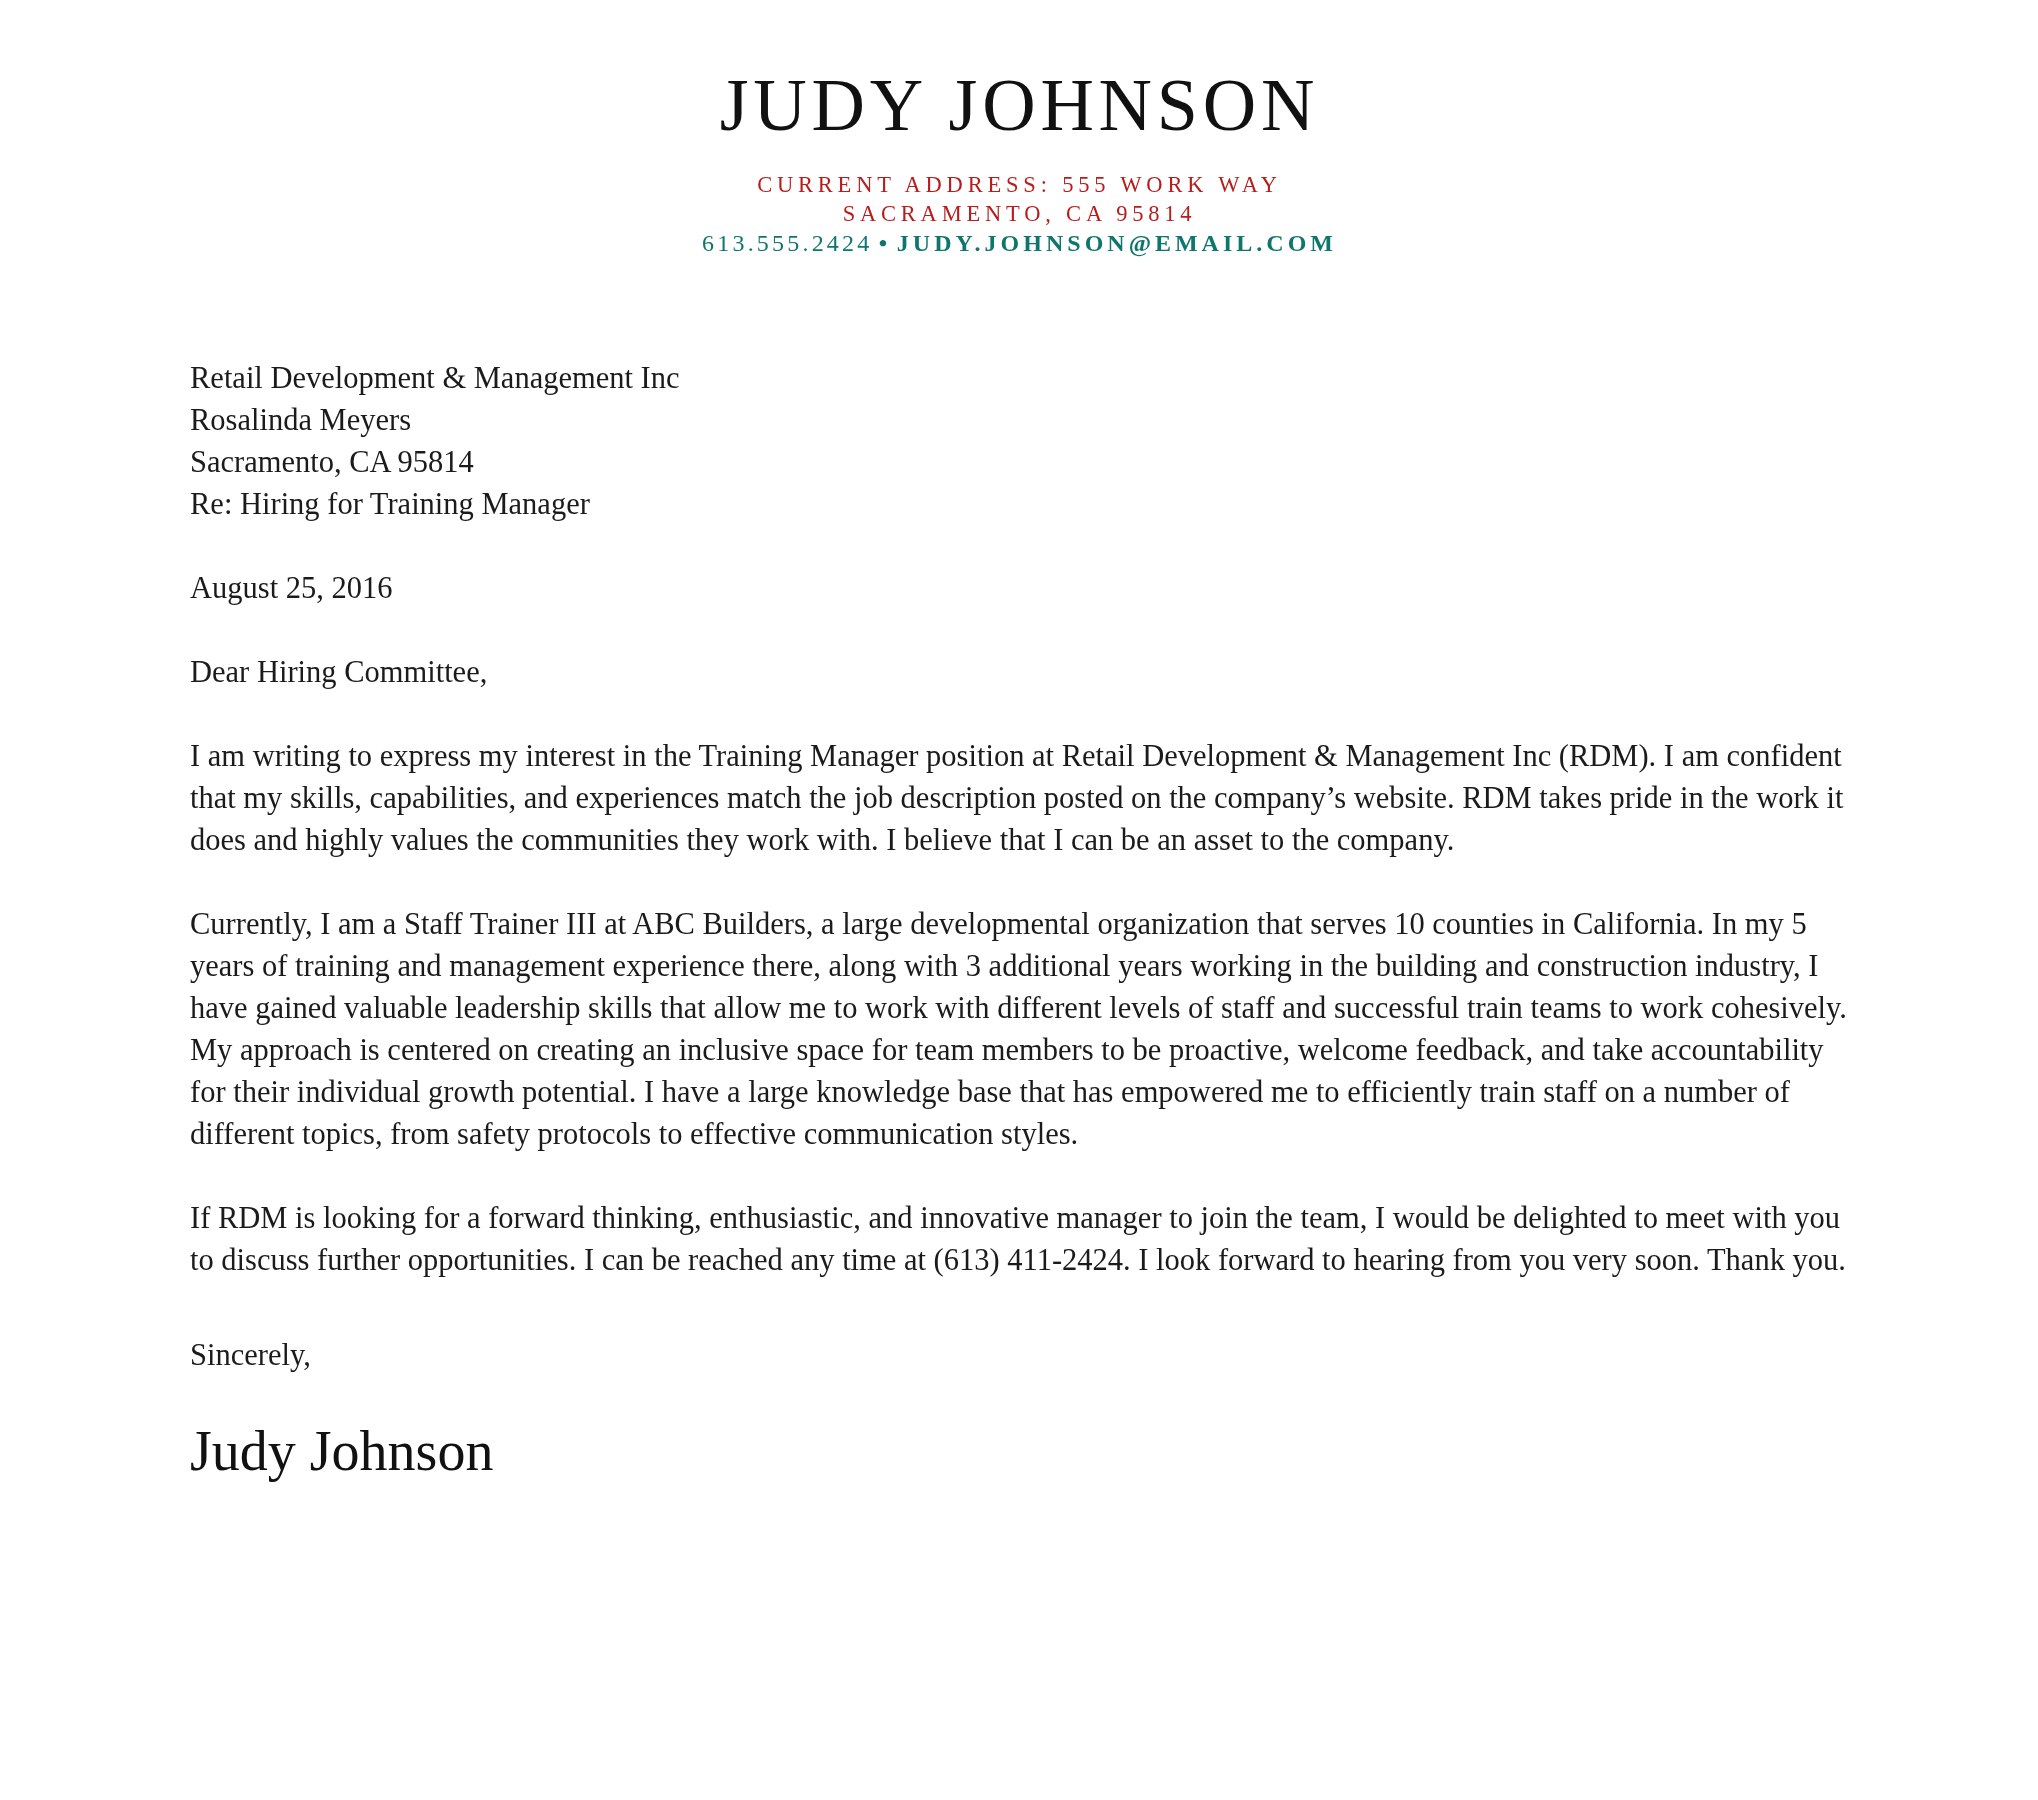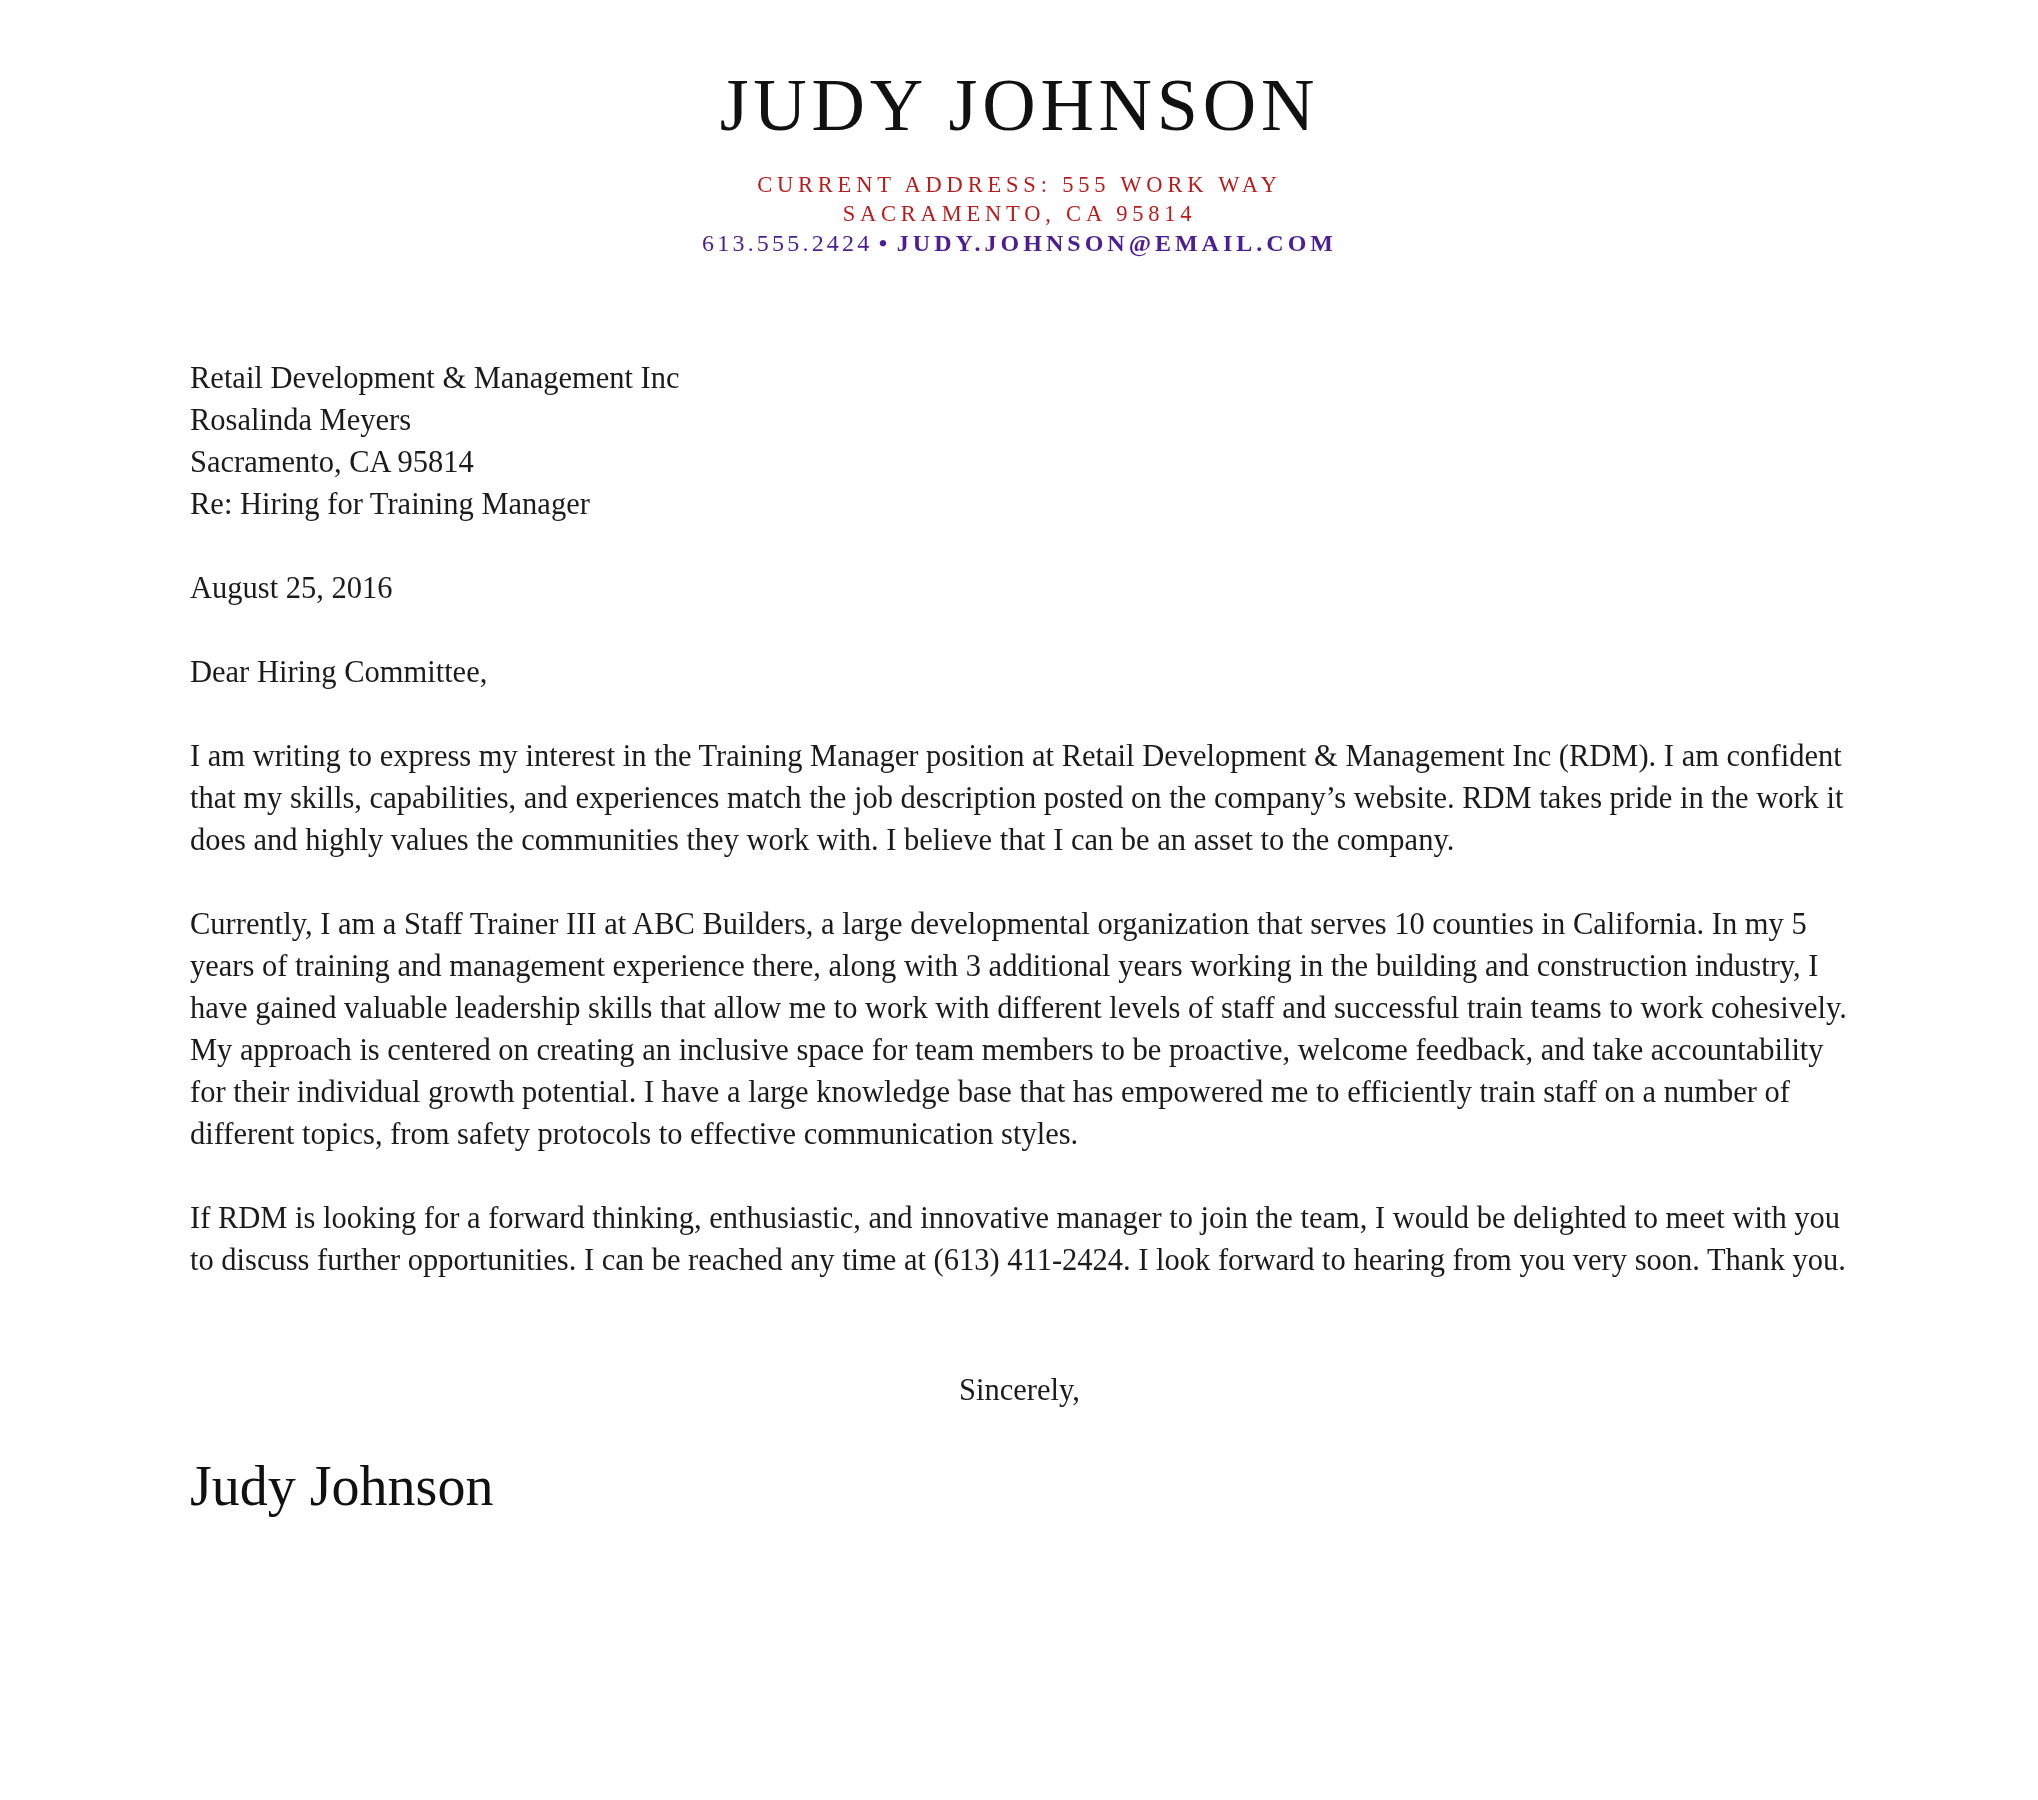--- a/index.html
+++ b/index.html
@@ -37,21 +37,21 @@
     letter-spacing: 4.8px;
     color: #b91c1c;
   }
   .sender-addr.first {
     margin-top: 27px;
   }
   .sender-contact {
     font-size: 24px;
     line-height: 30.5px;
     letter-spacing: 3.2px;
-    color: #4c1d95;
+    color: #0f766e;
     text-align: center;
   }
   .sender-contact .email {
     font-weight: 700;
     letter-spacing: 4px;
   }
   .sender-contact .sep {
     font-weight: 700;
     padding: 0 6.4px;
   }
@@ -65,22 +65,21 @@
   .block-line { display: block; }
 
   .date-line { margin-top: 42px; }
   .salutation { margin-top: 42px; }
 
   .para {
     margin: 42px 0 0 0;
   }
 
   .valediction {
-    margin-top: 88px;
-    text-align: center;
+    margin-top: 53px;
   }
   .signature-name {
     margin-top: 45px;
     font-size: 56px;
     line-height: 1.1;
     color: #111111;
   }
 </style>
 </head>
 <body>

